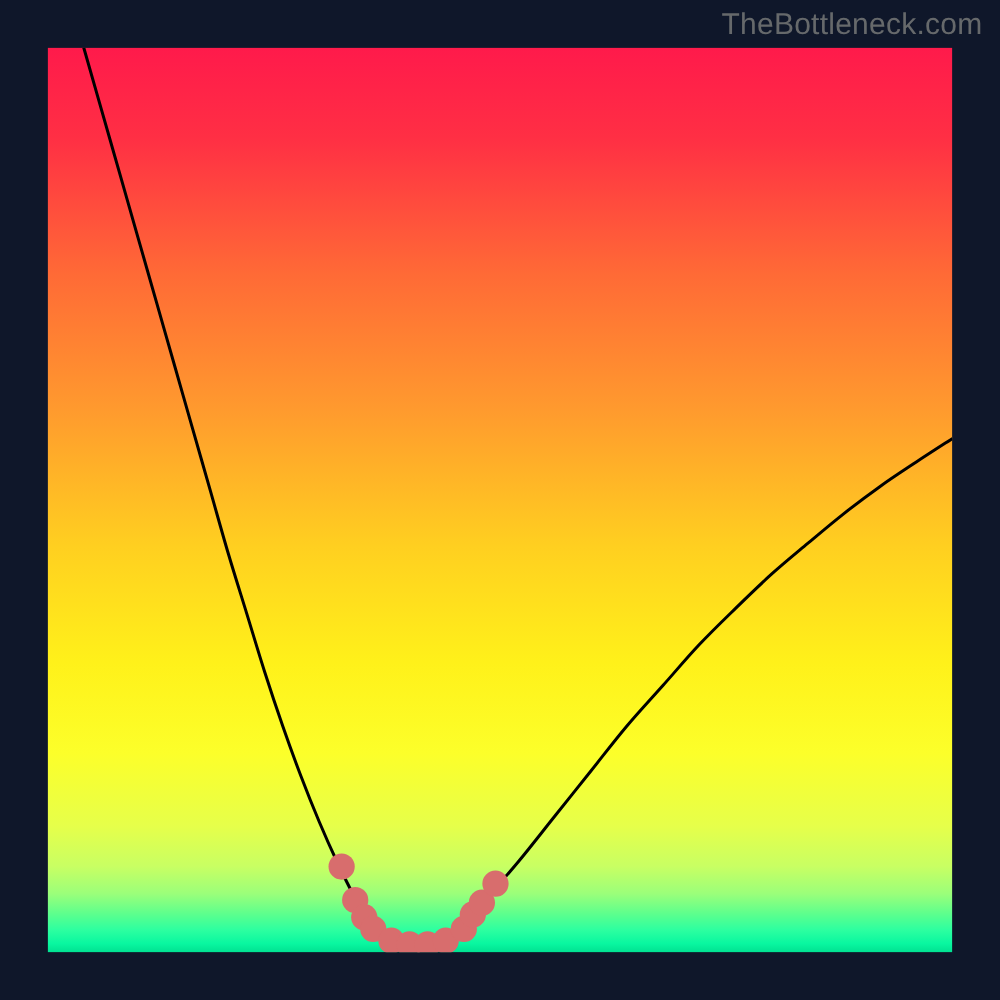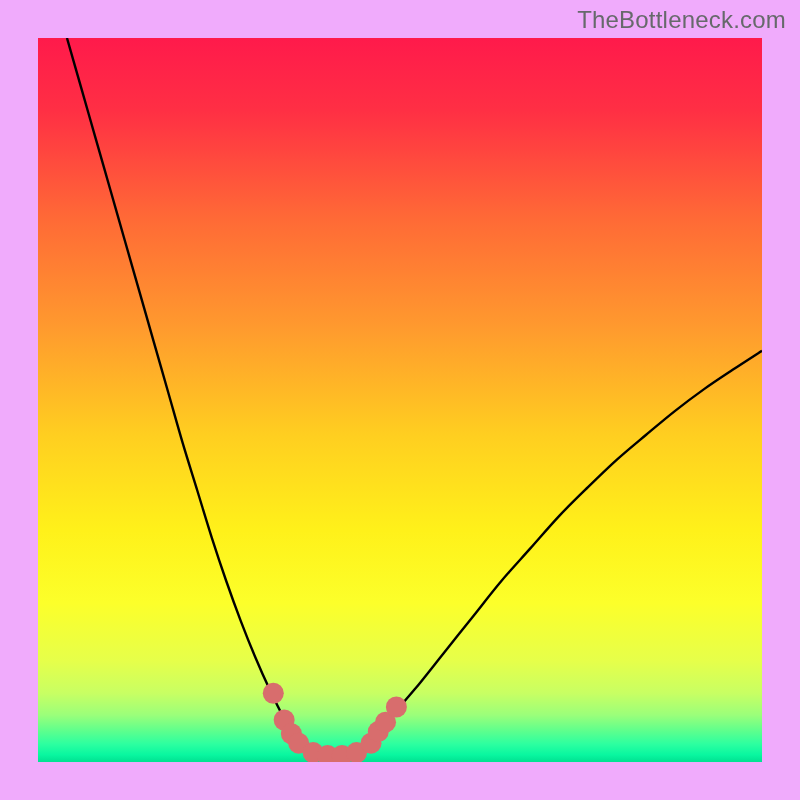--- a/index.html
+++ b/index.html
@@ -7,21 +7,21 @@
     padding: 0;
     width: 800px;
     height: 800px;
     background: #000000;
     overflow: hidden;
   }
   .frame {
     position: relative;
     width: 800px;
     height: 800px;
-    background: #f0abfc;
+    background: #0f172a;
   }
   .plot-area {
     position: absolute;
     left: 38px;
     top: 38px;
     width: 724px;
     height: 724px;
     overflow: hidden;
   }
   .watermark {

